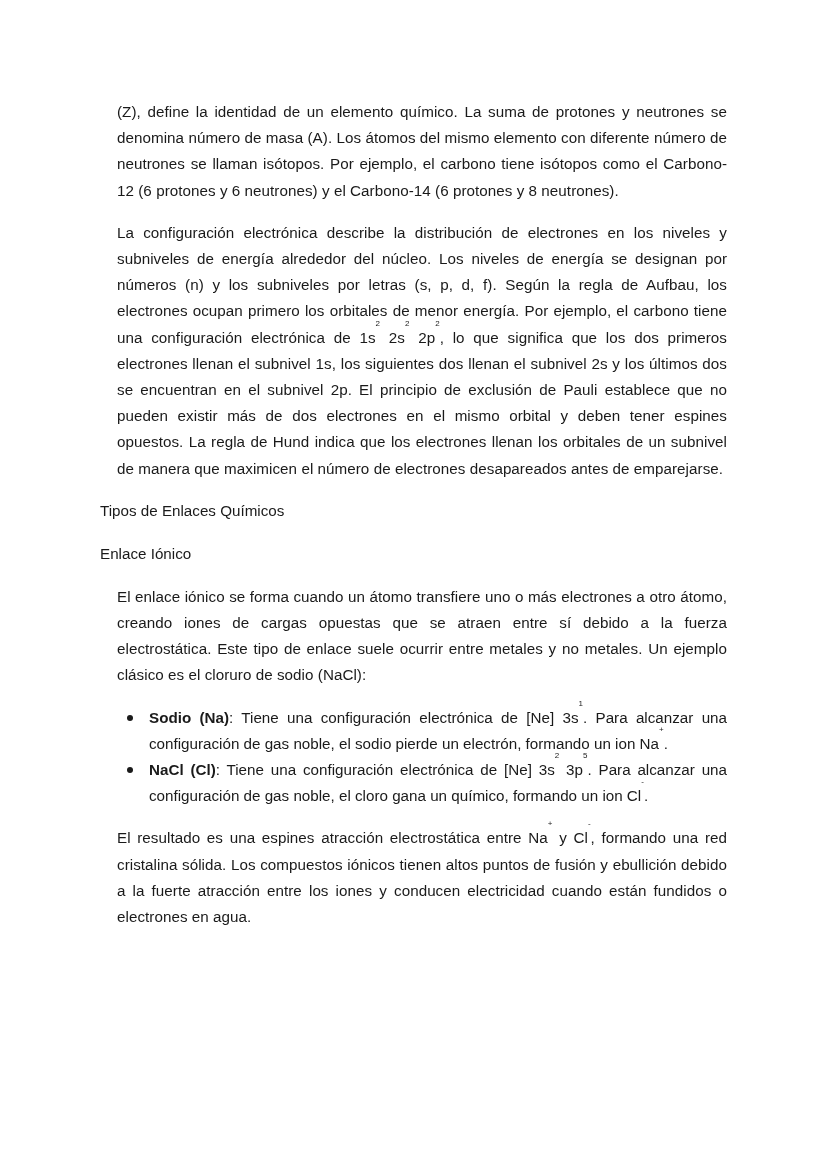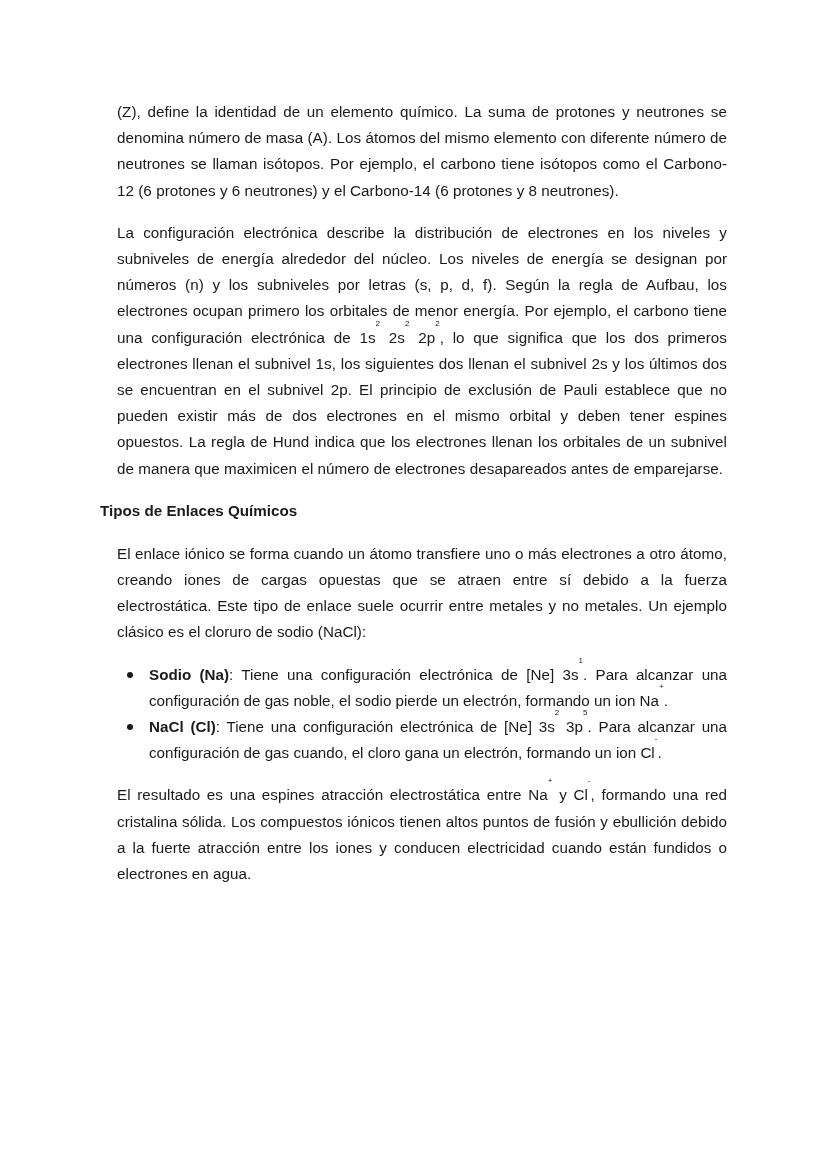--- a/index.html
+++ b/index.html
@@ -23,21 +23,21 @@
     }
     .para {
       font-size: 15.2px;
       line-height: 26.2px;
       text-align: justify;
       margin: 0 0 16px 17px;
       letter-spacing: 0.05px;
     }
     .heading {
       font-size: 15.2px;
-      font-weight: bold;
+      font-weight: normal;
       line-height: 26px;
       margin: 0 0 17px 0;
     }
     sup {
       font-size: 8px;
       vertical-align: top;
       position: relative;
       top: -1px;
       line-height: 0;
     }
@@ -68,23 +68,24 @@
 <body>
 
 <div class="page">
 
   <p class="para">(Z), define la identidad de un elemento químico. La suma de protones y neutrones se denomina número de masa (A). Los átomos del mismo elemento con diferente número de neutrones se llaman isótopos. Por ejemplo, el carbono tiene isótopos como el Carbono-12 (6 protones y 6 neutrones) y el Carbono-14 (6 protones y 8 neutrones).</p>
 
   <p class="para"><span>La configuración electrónica describe la distribución de electrones en los niveles y subniveles de energía alrededor del núcleo. Los niveles de energía se designan por números (n) y los subniveles por letras (s, p, d, f). Según la regla de Aufbau, los electrones ocupan primero los orbitales de menor energía. Por ejemplo, el carbono tiene una configuración electrónica de 1s</span><sup>2</sup><span> 2s</span><sup>2</sup><span> 2p</span><sup>2</sup><span>, lo que significa que los dos primeros electrones llenan el subnivel 1s, los siguientes dos llenan el subnivel 2s y los últimos dos se encuentran en el subnivel 2p. El principio de exclusión de Pauli establece que no pueden existir más de dos electrones en el mismo orbital y deben tener espines opuestos. La regla de Hund indica que los electrones llenan los orbitales de un subnivel de manera que maximicen el número de electrones desapareados antes de emparejarse.</span></p>
 
   <h2 class="heading">Tipos de Enlaces Químicos</h2>
 
+  <h3 class="heading">Enlace Iónico</h3>
 
   <p class="para">El enlace iónico se forma cuando un átomo transfiere uno o más electrones a otro átomo, creando iones de cargas opuestas que se atraen entre sí debido a la fuerza electrostática. Este tipo de enlace suele ocurrir entre metales y no metales. Un ejemplo clásico es el cloruro de sodio (NaCl):</p>
 
   <ul class="bullets">
     <li><span class="bullet-dot"></span><b>Sodio (Na)</b><span>: Tiene una configuración electrónica de [Ne] 3s</span><sup>1</sup><span>. Para alcanzar una configuración de gas noble, el sodio pierde un electrón, formando un ion Na</span><sup>+</sup><span>.</span></li>
-    <li><span class="bullet-dot"></span><b>NaCl (Cl)</b><span>: Tiene una configuración electrónica de [Ne] 3s</span><sup>2</sup><span> 3p</span><sup>5</sup><span>. Para alcanzar una configuración de gas cuando, el cloro gana un electrón, formando un ion Cl</span><sup>-</sup><span>.</span></li>
+    <li><span class="bullet-dot"></span><b>NaCl (Cl)</b><span>: Tiene una configuración electrónica de [Ne] 3s</span><sup>2</sup><span> 3p</span><sup>5</sup><span>. Para alcanzar una configuración de gas noble, el cloro gana un químico, formando un ion Cl</span><sup>-</sup><span>.</span></li>
   </ul>
 
   <p class="para"><span>El resultado es una espines atracción electrostática entre Na</span><sup>+</sup><span> y Cl</span><sup>-</sup><span>, formando una red cristalina sólida. Los compuestos iónicos tienen altos puntos de fusión y ebullición debido a la fuerte atracción entre los iones y conducen electricidad cuando están fundidos o electrones en agua.</span></p>
 
 </div>
 
 </body></html>

